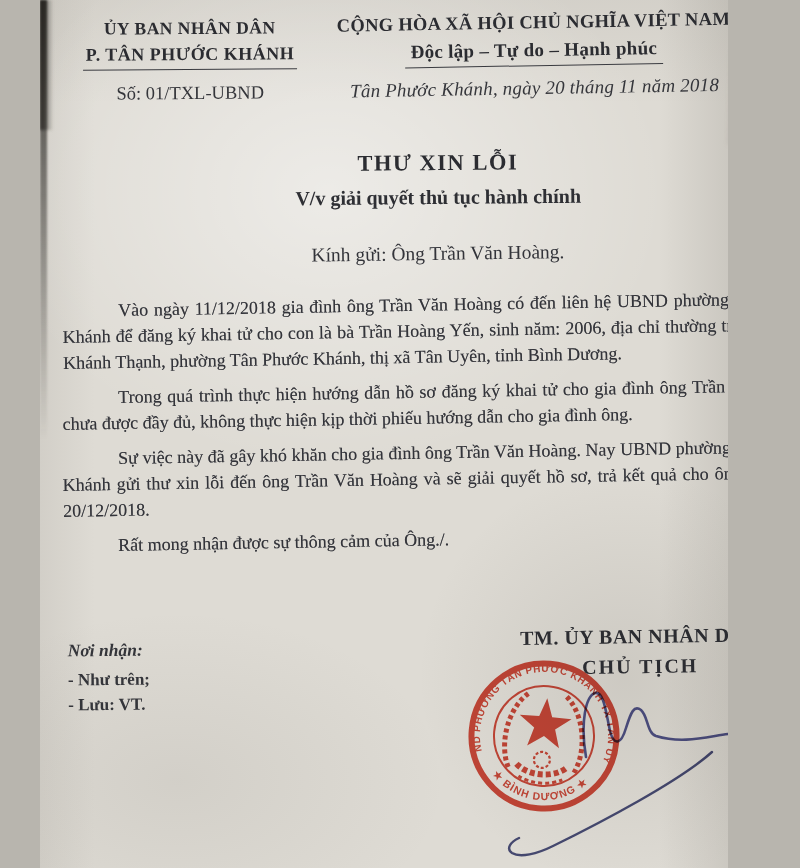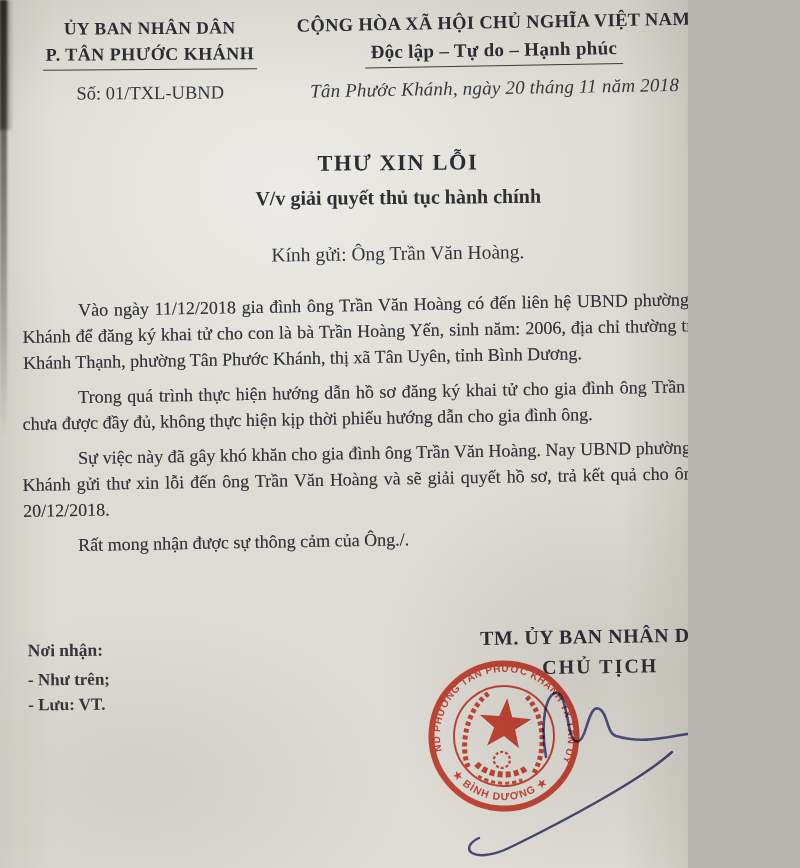--- a/index.html
+++ b/index.html
@@ -9,20 +9,21 @@
     font-family:"Liberation Serif","DejaVu Serif",serif;
     color:#33343a;
     background:
       radial-gradient(ellipse 70% 45% at 42% 22%, rgba(255,255,255,0.45), rgba(255,255,255,0) 70%),
       radial-gradient(ellipse 50% 40% at 85% 78%, rgba(100,95,86,0.14), rgba(100,95,86,0) 60%),
       radial-gradient(ellipse 60% 30% at 20% 90%, rgba(110,106,98,0.10), rgba(110,106,98,0) 65%),
       linear-gradient(to right, rgba(105,100,92,0.10), rgba(105,100,92,0) 8%),
       linear-gradient(to left, rgba(105,100,92,0.16), rgba(105,100,92,0) 10%),
       linear-gradient(to bottom, rgba(120,115,106,0.10), rgba(120,115,106,0) 12%),
       #dedbd4;
+    margin-left: 40px;
   }
   .edge-dark-left{
     position:absolute;left:0;top:0;width:7px;height:440px;
     background:linear-gradient(to bottom, rgba(32,30,26,0.85), rgba(32,30,26,0.40) 55%, rgba(32,30,26,0) 100%);
     filter:blur(1px);
   }
   .edge-dark-corner{
     position:absolute;left:0;top:0;width:13px;height:130px;
     background:linear-gradient(to right, rgba(30,28,24,0.75), rgba(30,28,24,0));
     filter:blur(1.5px);
@@ -47,21 +48,21 @@
   .title-block .main{font-size:22.5px;font-weight:bold;letter-spacing:1.5px;color:#2b2c31;}
   .title-block .subject{font-size:20px;font-weight:bold;margin-top:10px;color:#2e2f34;}
   .salutation{position:absolute;left:22px;top:246px;width:752px;text-align:center;
     font-size:19.5px;transform:rotate(-0.8deg);transform-origin:20% 50%;color:#33343a;}
   
   .body-text{position:absolute;left:22px;top:298px;width:752px;font-size:18px;line-height:26px;text-align:justify;}
   .body-text p{margin:0 0 9px 0;text-indent:56px;transform:rotate(-1deg);transform-origin:0 0;
     text-shadow:0 0 0.5px rgba(51,52,58,0.55);}
   
   .recipients{position:absolute;left:28px;top:640px;font-size:17px;transform:rotate(-0.5deg);color:#34353a;}
-  .recipients .label{font-weight:bold;font-size:17.5px;margin-bottom:6px;}
+  .recipients .label{font-weight:bold;font-style:italic;font-size:17.5px;margin-bottom:6px;}
   .recipients .item{line-height:25px;font-weight:bold;}
   .sign-block{position:absolute;left:420px;top:628px;width:360px;text-align:center;transform:rotate(-0.9deg);transform-origin:0 50%;}
   .sign-block .onbehalf{font-size:20px;font-weight:bold;letter-spacing:0.5px;color:#2b2c31;}
   .sign-block .position{font-size:20px;font-weight:bold;letter-spacing:2px;margin-top:7px;color:#2b2c31;}
   .signer-name{position:absolute;left:432px;top:826px;width:340px;text-align:center;
     font-size:22px;font-weight:bold;letter-spacing:1px;color:#2a2c31;}
   .seal{position:absolute;left:424px;top:656px;width:160px;height:160px;mix-blend-mode:multiply;opacity:0.92;transform:rotate(5deg);}
   .sig-ink{position:absolute;left:0;top:0;mix-blend-mode:multiply;}
 </style>
 </head>

